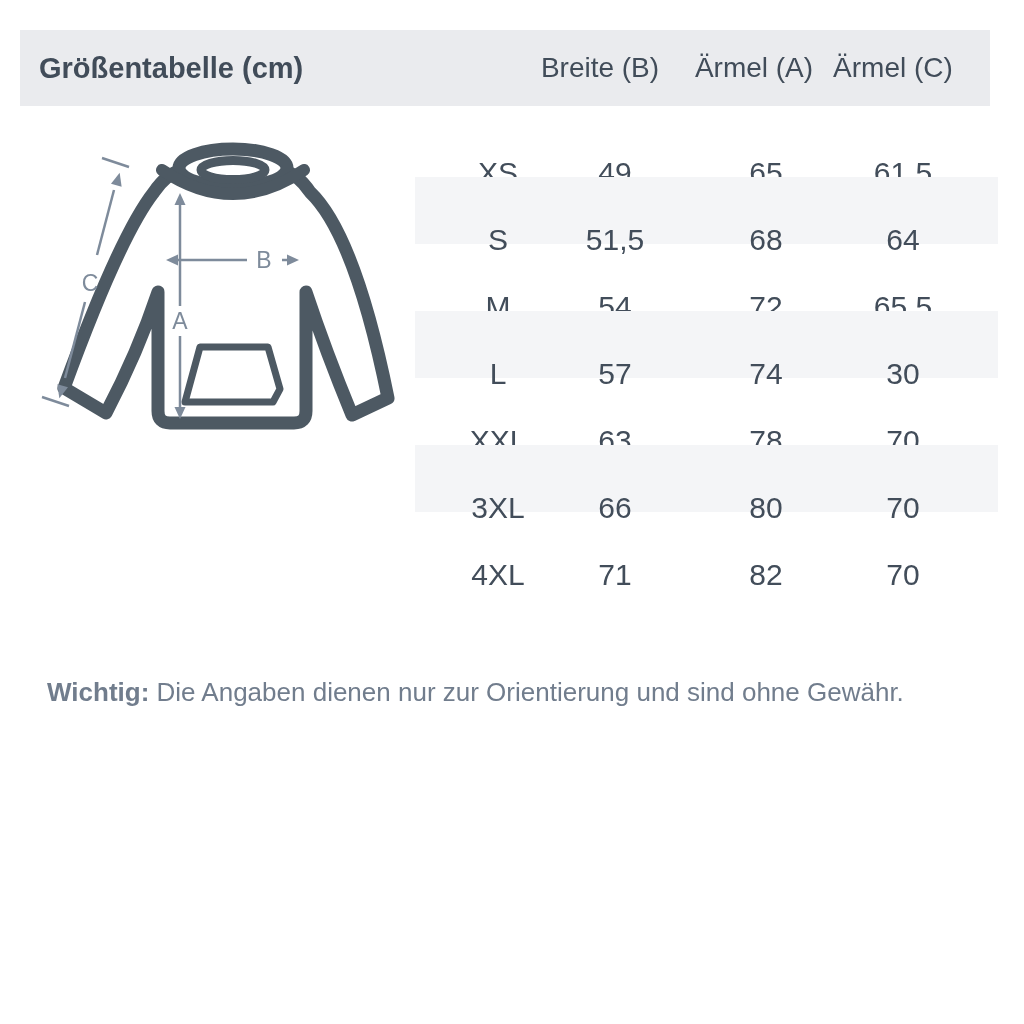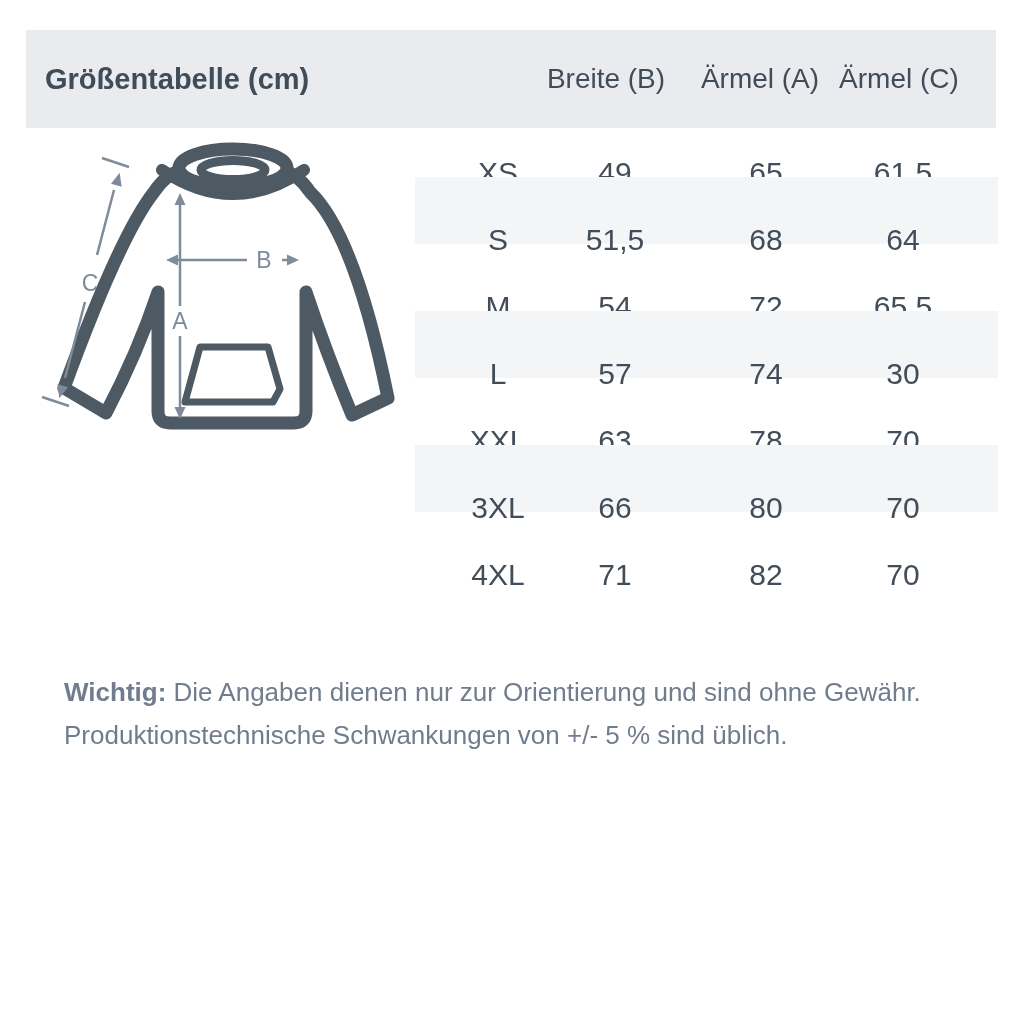--- a/index.html
+++ b/index.html
@@ -5,22 +5,22 @@
   html,body { margin:0; padding:0; }
   body {
     width:1024px; height:1024px;
     background:#ffffff;
     font-family:"Liberation Sans", sans-serif;
     color:#424d5a;
     position:relative;
     overflow:hidden;
   }
   .header-bar {
-    position:absolute; left:26px; top:30px;
-    width:970px; height:98px;
+    position:absolute; left:20px; top:30px;
+    width:970px; height:76px;
     background:#eaebee;
   }
   .title {
     position:absolute; left:19px; top:50%; transform:translateY(-50%);
     font-size:29px; font-weight:bold; white-space:nowrap; color:#414c59;
   }
   .hcol {
     position:absolute; top:50%; transform:translate(-50%,-50%);
     font-size:28px; font-weight:normal; white-space:nowrap; color:#414c59;
   }
@@ -42,21 +42,21 @@
   }
   .cell.size   { left:470px; }
   .cell.breite { left:587px; }
   .cell.hoehe  { left:738px; }
   .cell.aermel { left:875px; }
 
   .hoodie-svg { position:absolute; left:40px; top:130px; }
 
   .footer-note {
     position:absolute; left:47px; top:671px; width:930px;
-    font-size:26px; line-height:43px; color:#717d8d;margin-left:17px;
+    font-size:26px; line-height:43px; color:#717d8d;
   }
   .footer-note .bold { font-weight:bold; }
   .dim-label { font-size:23px; fill:#7e8b9b; }
 </style>
 </head>
 <body>
 
 <div class="header-bar">
   <div class="title">Größentabelle (cm)</div>
   <div class="hcol c1">Breite (B)</div>
@@ -146,16 +146,13 @@
     <span class="cell hoehe">82</span>
     <span class="cell aermel">70</span>
   </div>
 </div>
 
 <div class="footer-note">
   <div>
     <span class="bold">Wichtig:</span>
     <span>Die Angaben dienen nur zur Orientierung und sind ohne Gewähr.</span>
   </div>
-  <div>
-    <span>Produktionstechnische Schwankungen von +/- 5 % sind üblich.</span>
-  </div>
 </div>
 
 </body></html>

